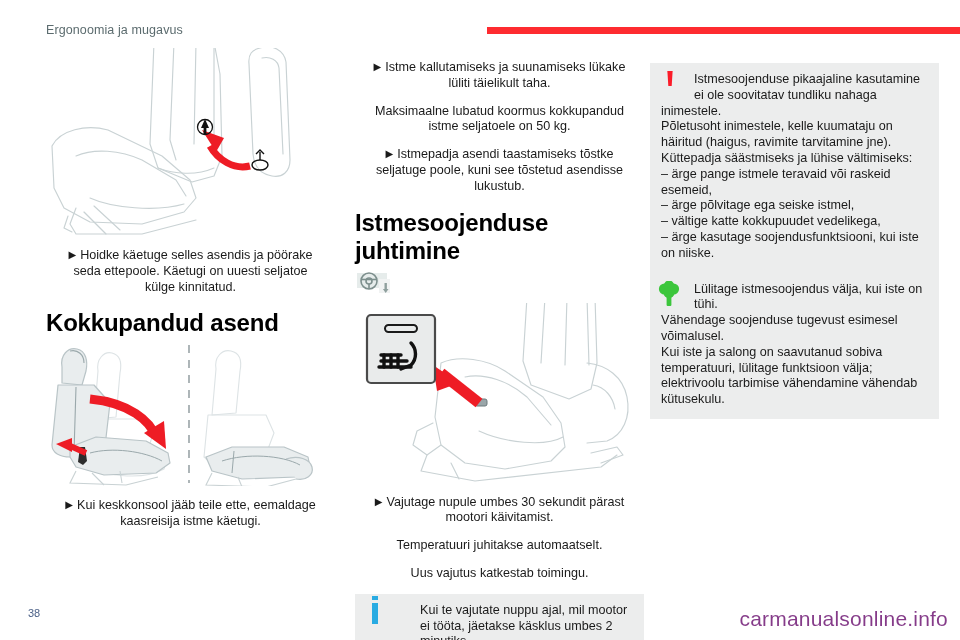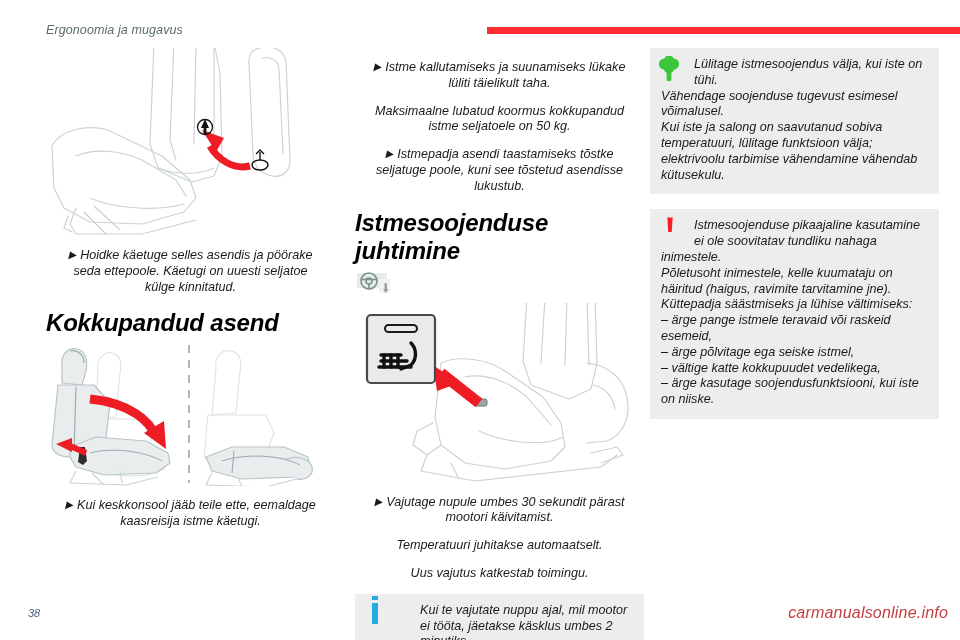--- a/index.html
+++ b/index.html
@@ -7,21 +7,20 @@
     margin: 0; padding: 0;
     width: 960px; height: 640px;
     background: #ffffff;
     font-family: "Liberation Sans", sans-serif;
   }
   .page {
     position: relative;
     width: 960px; height: 640px;
     overflow: hidden;
     background: #fff;
-    font-style: italic;
   }
 
   
   .header-title {
     position: absolute;
     left: 46px; top: 23px;
     font-size: 12.5px;
     color: #5b6b6e;
     letter-spacing: .1px;
     white-space: nowrap;
@@ -125,23 +124,23 @@
 
   
   .page-number {
     position: absolute;
     left: 28px; bottom: 21px;
     font-size: 11px;
     color: #4a5f86;
   }
   .watermark {
     position: absolute;
-    right: 12px; bottom: 18px;
-    font-size: 16px;
-    color: #b91c1c;
+    right: 12px; bottom: 9px;
+    font-size: 21px;
+    color: #701a75;
     opacity: .85;
     letter-spacing: .2px;
   }
 </style>
 </head>
 <body>
 
 <div class="page">
 
   <div class="header-title">Ergonoomia ja mugavus</div>
@@ -353,47 +352,47 @@
     </div>
 
     <div class="callout tight">
       <span class="cicon"><span class="icon-info"></span></span>
       <p class="first-lines">Kui te vajutate nuppu ajal, mil mootor ei tööta, jäetakse käsklus umbes 2 minutiks</p>
       <p>meelde.</p>
     </div>
   </div>
 
   <div class="col col-right">
+
+    <div class="callout" style="margin-top:15px;">
+      <span class="cicon"><span class="icon-warn"></span></span>
+      <p class="first-lines">Istmesoojenduse pikaajaline kasutamine ei ole soovitatav tundliku nahaga</p>
+      <p>inimestele.</p>
+      <p>Põletusoht inimestele, kelle kuumataju on häiritud (haigus, ravimite tarvitamine jne).</p>
+      <p>Küttepadja säästmiseks ja lühise vältimiseks:</p>
+      <p>–  ärge pange istmele teravaid või raskeid esemeid,</p>
+      <p>–  ärge põlvitage ega seiske istmel,</p>
+      <p>–  vältige katte kokkupuudet vedelikega,</p>
+      <p>–  ärge kasutage soojendusfunktsiooni, kui iste on niiske.</p>
+    </div>
 
     <div class="callout">
       <span class="cicon">
         <svg width="24" height="26" viewBox="0 0 24 26" style="display:block;margin-top:1px;">
           <g fill="#3cc63c">
             <circle cx="7.5" cy="8" r="5.6"></circle>
             <circle cx="16.5" cy="8" r="5.6"></circle>
             <circle cx="12" cy="4.6" r="5.2"></circle>
             <circle cx="12" cy="11.5" r="5.6"></circle>
             <rect x="9.6" y="11" width="4.8" height="14" rx="1"></rect>
           </g>
         </svg>
       </span>
       <p class="first-lines">Lülitage istmesoojendus välja, kui iste on tühi.</p>
       <p>Vähendage soojenduse tugevust esimesel võimalusel.</p>
       <p>Kui iste ja salong on saavutanud sobiva temperatuuri, lülitage funktsioon välja; elektrivoolu tarbimise vähendamine vähendab kütusekulu.</p>
     </div>
-
-    <div class="callout" style="margin-top:15px;">
-      <span class="cicon"><span class="icon-warn"></span></span>
-      <p class="first-lines">Istmesoojenduse pikaajaline kasutamine ei ole soovitatav tundliku nahaga</p>
-      <p>inimestele.</p>
-      <p>Põletusoht inimestele, kelle kuumataju on häiritud (haigus, ravimite tarvitamine jne).</p>
-      <p>Küttepadja säästmiseks ja lühise vältimiseks:</p>
-      <p>–  ärge pange istmele teravaid või raskeid esemeid,</p>
-      <p>–  ärge põlvitage ega seiske istmel,</p>
-      <p>–  vältige katte kokkupuudet vedelikega,</p>
-      <p>–  ärge kasutage soojendusfunktsiooni, kui iste on niiske.</p>
-    </div>
   </div>
 
   <div class="page-number">38</div>
   <div class="watermark">carmanualsonline.info</div>
 
 </div>
 
 </body></html>

